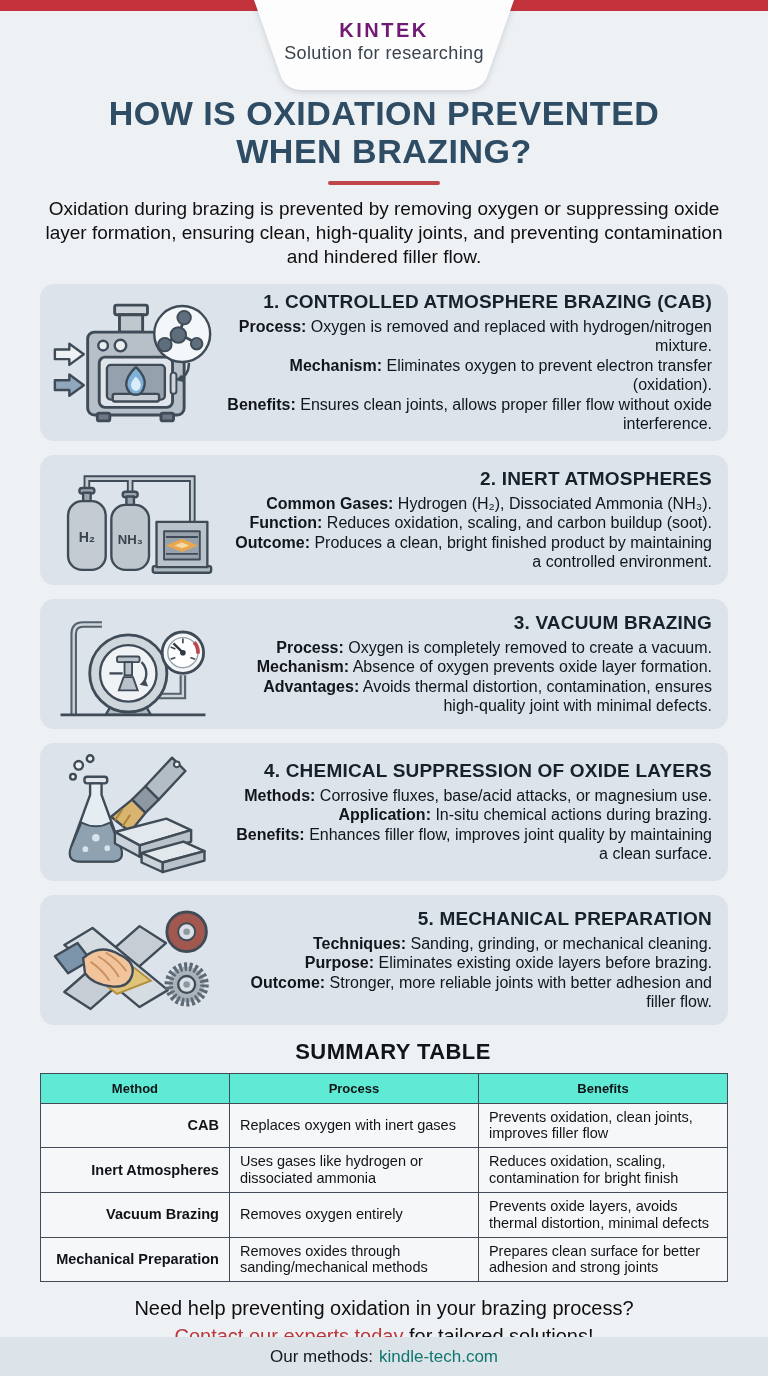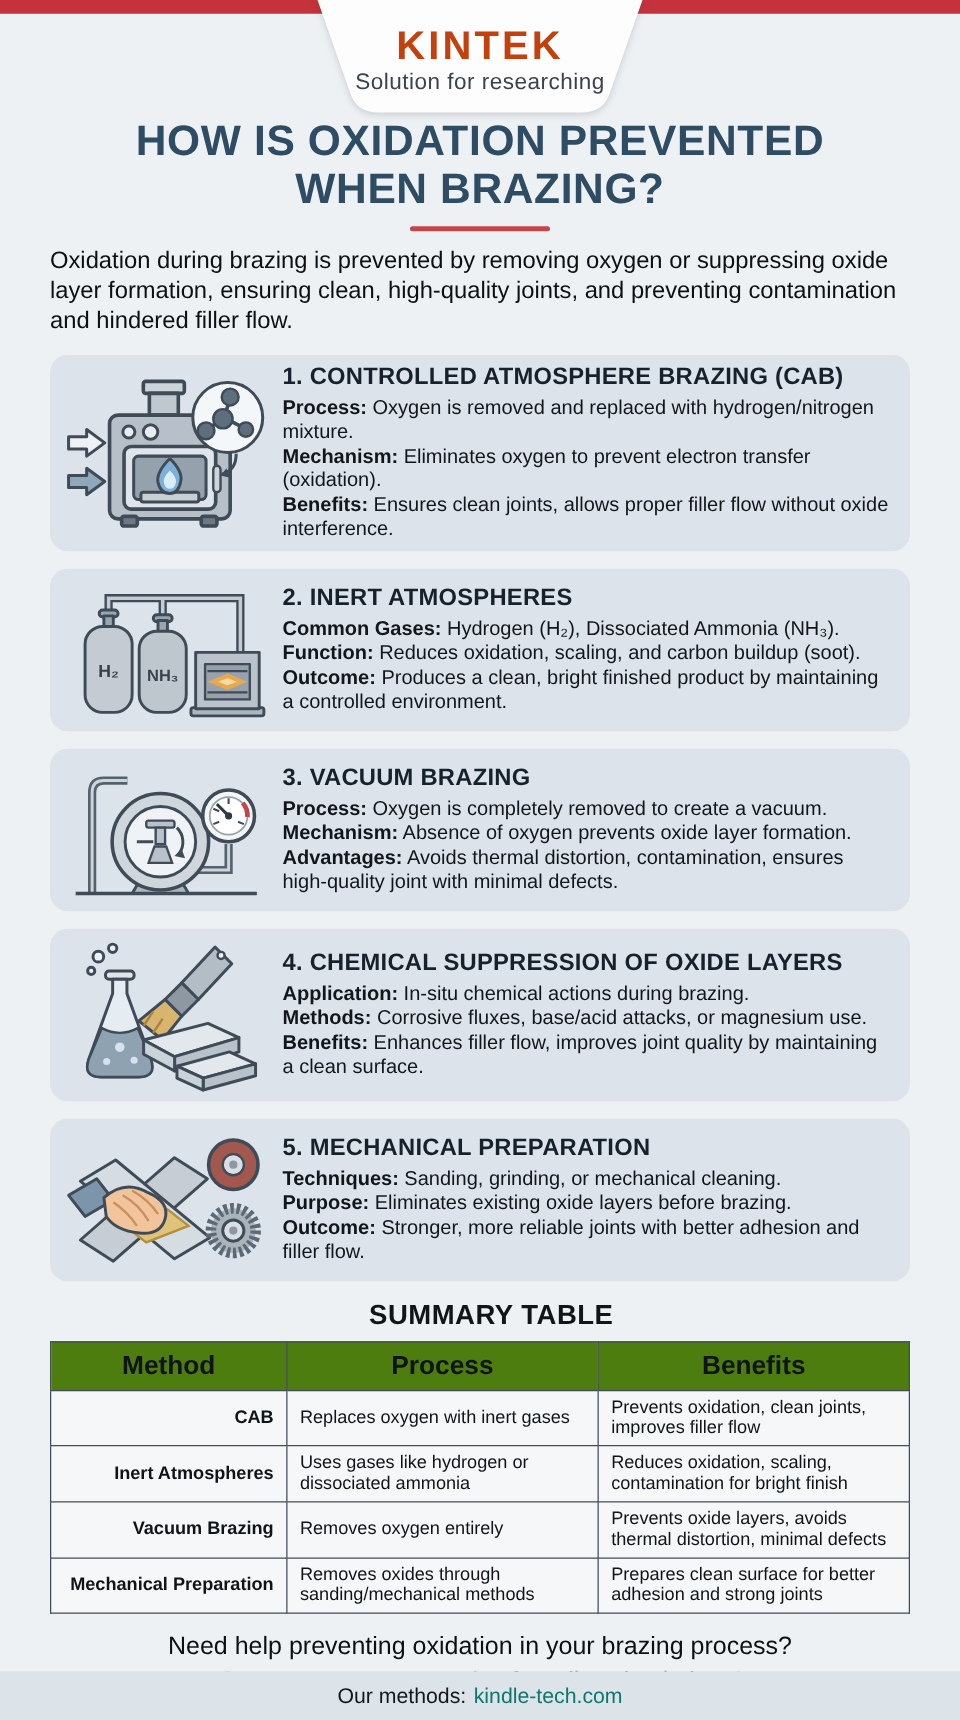--- a/index.html
+++ b/index.html
@@ -8,52 +8,52 @@
     height:1376px; position:relative; overflow:hidden;
     background:#eef1f4;
     font-family:"Liberation Sans","DejaVu Sans",sans-serif;
     color:#101418;
   }
   
   .top-bar { position:absolute; top:0; left:0; width:768px; height:11px; background:#c4333b; }
   .badge-wrap { position:absolute; top:0; left:50%; transform:translateX(-50%); width:262px; height:94px; }
   .badge-shape { position:absolute; top:0; left:0; filter:drop-shadow(0 2px 3px rgba(40,50,60,.18)); }
   .logo-block { position:absolute; top:20px; left:0; width:262px; text-align:center; }
-  .logo-text { font-size:32px; font-weight:800; letter-spacing:2.5px; color:#c2410c; line-height:1; }
+  .logo-text { font-size:20px; font-weight:800; letter-spacing:2.5px; color:#701a75; line-height:1; }
   .logo-tagline { font-size:18px; color:#39434d; letter-spacing:.4px; margin-top:3px; }
   
   .content { padding-top:94px; }
   .main-title {
     max-width:640px; margin:0 auto; text-align:center;
     font-size:34px; line-height:1.12; font-weight:800; letter-spacing:.5px;
     color:#2e4c64;
   }
   .title-divider { width:112px; height:4px; background:#c0464b; border-radius:2px; margin:11px auto 12px; }
   .intro {
-    width:688px; margin:0 auto; 
+    width:688px; margin:0 auto; text-align:center;
     font-size:19px; line-height:1.27; color:#0d0f11;
   }
   
-  .cards { margin:14px 40px 0; }
+  .cards { margin:14px 40px 0;text-align:right; }
   .card {
     display:flex; align-items:center;
     background:#dce3ea; border-radius:14px;
     margin-bottom:14px; padding:7px 16px 7px 0;
   }
   .card-icon { flex:0 0 186px; display:flex; justify-content:center; align-items:center; }
   .card-text { flex:1; }
   .card-heading { font-size:19px; font-weight:800; color:#16212c; letter-spacing:.2px; margin-bottom:4px; }
   .card-row { font-size:16px; line-height:1.22; color:#12161a; }
   .card-row b { font-weight:800; }
   .c1{min-height:140px}.c2{min-height:130px}.c3{min-height:130px}.c4{min-height:134px}.c5{min-height:130px}
   
   .summary-heading { text-align:center; font-size:22px; font-weight:800; letter-spacing:.4px; color:#111518; margin:8px 0 8px;padding-left:18px; }
   table.summary { width:688px; margin:0 auto; border-collapse:collapse; background:#f5f7f9; }
   table.summary th, table.summary td { border:1.5px solid #414c57; }
-  table.summary th { background:#4d7c0f; font-size:21px; font-weight:800; padding:7px 6px; text-align:center; }
+  table.summary th { background:#5eead4; font-size:13px; font-weight:800; padding:7px 6px; text-align:center; }
   table.summary td { font-size:14.5px; line-height:1.16; padding:5px 10px; }
   td.method-cell { text-align:right; font-weight:700; font-size:15px; }
   col.c-method{width:27.5%} col.c-process{width:36.25%} col.c-benefits{width:36.25%}
   
   .footer-cta { margin-top:13px; text-align:center; font-size:20px; line-height:1.38; color:#0d0f11; }
   .cta-link { color:#b9373d; text-decoration:underline; cursor:pointer; }
   .website-bar {
     position:absolute; left:0; bottom:0; width:768px; height:39px;
     background:#dde4e9; display:flex; justify-content:center; align-items:center;
     font-size:17px; color:#14181c;
@@ -236,22 +236,22 @@
             <polygon points="92,100 146,84 146,96 92,112" fill="#b9c2cb"></polygon>
             <polygon points="66,86 92,100 92,112 66,98" fill="#cbd3da"></polygon>
             <polygon points="94,108 138,96 160,106 116,118" fill="#e2e8ec"></polygon>
             <polygon points="116,118 160,106 160,116 116,128" fill="#b9c2cb"></polygon>
             <polygon points="94,108 116,118 116,128 94,118" fill="#cbd3da"></polygon>
           </g>
         </svg>
       </div>
       <div class="card-text">
         <div class="card-heading">4. CHEMICAL SUPPRESSION OF OXIDE LAYERS</div>
+        <div class="card-row"><b>Methods:</b><span> Corrosive fluxes, base/acid attacks, or magnesium use.</span></div>
         <div class="card-row"><b>Application:</b><span> In-situ chemical actions during brazing.</span></div>
-        <div class="card-row"><b>Methods:</b><span> Corrosive fluxes, base/acid attacks, or magnesium use.</span></div>
         <div class="card-row"><b>Benefits:</b><span> Enhances filler flow, improves joint quality by maintaining a clean surface.</span></div>
       </div>
     </div>
 
     <div class="card c5">
       <div class="card-icon">
         <svg width="160" height="116" viewBox="0 0 170 120">
           <g stroke="#3f4b57" stroke-width="2.5" stroke-linejoin="round">
             <polygon points="92,24 120,42 40,112 12,94" fill="#c6cdd4"></polygon>
             <polygon points="12,44 42,26 122,92 92,110" fill="#d6dde2"></polygon>

